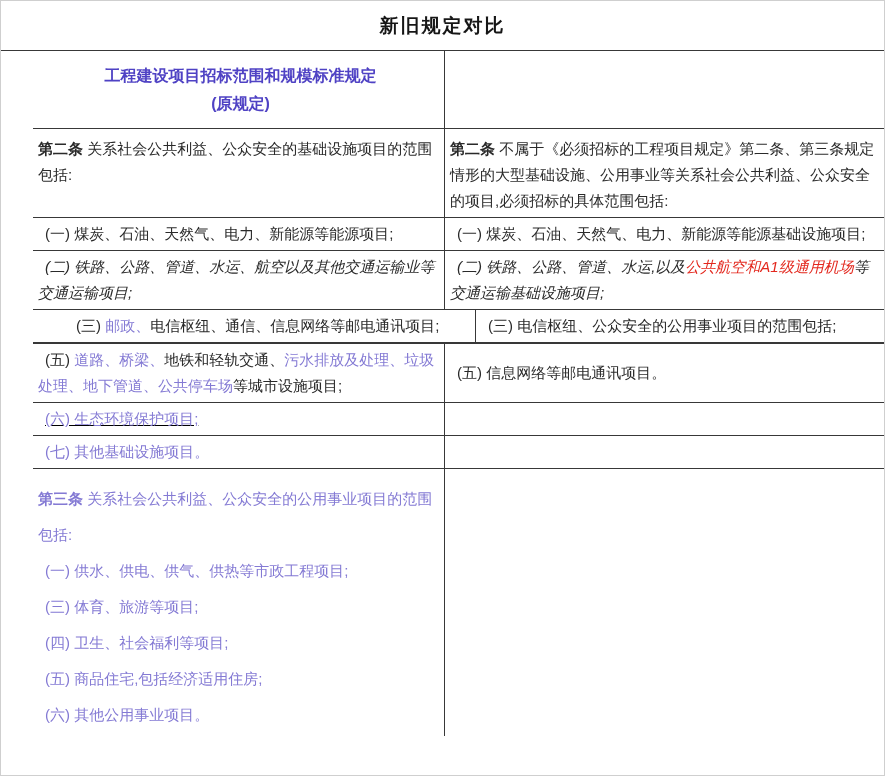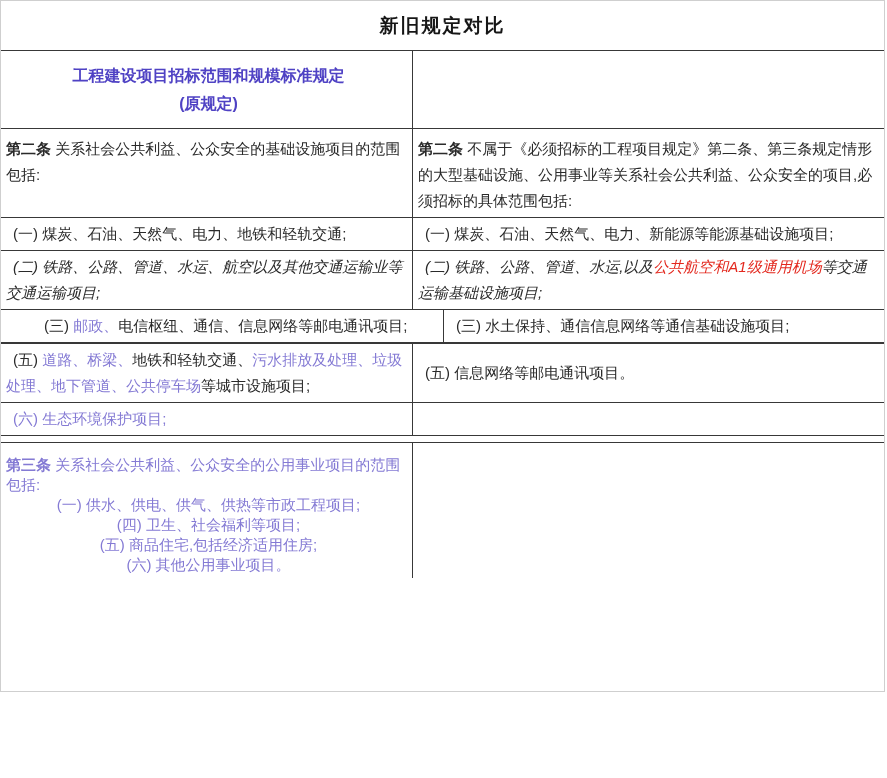--- a/index.html
+++ b/index.html
@@ -4,21 +4,21 @@
 <style>
   html, body {
     margin: 0;
     padding: 0;
     background: #ffffff;
     font-family: "Liberation Sans", "DejaVu Sans", sans-serif;
   }
   .frame {
     position: relative;
     width: 885px;
-    height: 692px;
+    height: 776px;
     border: 1px solid var(--frame, #cfcfcf);
     background: #ffffff;
     box-sizing: border-box;
     overflow: hidden;
   }
   .title-band {
     height: 49px;
     display: flex;
     align-items: center;
     justify-content: center;
@@ -35,46 +35,47 @@
     box-sizing: border-box;
     display: flex;
     flex-direction: column;
   }
   .trow {
     display: grid;
     grid-template-columns: 412px 1fr;
     border-top: 1px solid var(--line, #383838);
     box-sizing: border-box;
     flex: 0 0 auto;
+    margin-left: 32px;
   }
   .trow.header-row { border-top: none; flex-basis: 77px; }
   .r0 { flex-basis: 82px; }
   .r1 { flex-basis: 54px; }
   .r2 { flex-basis: 57px; font-style: italic; }
   .r3 { flex-basis: 49px; padding-left: 31px; }
   .r4 { flex-basis: 58px; }
   .r5 { flex-basis: 57px; }
-  .r6 { flex-basis: 37px; }
+  .r6 { flex-basis: 37px; text-decoration: underline; }
   .r7 { flex-basis: 39px; }
   .r8 { flex: 1 1 auto; }
   .tcell {
     box-sizing: border-box;
     padding: 3px 8px 3px 5px;
     display: flex;
     flex-direction: column;
     justify-content: center;
     font-size: 15px;
     line-height: 26px;
     color: var(--text, #2a2a2a);
     overflow: hidden;
   }
   .tcell.left { border-right: 1px solid var(--line, #383838); }
-  .r0 .tcell, .r8 .tcell { justify-content: flex-start; padding-top: 7px; align-items: center; }
+  .r0 .tcell, .r8 .tcell { justify-content: flex-start; padding-top: 7px; }
   .r8 .tcell { padding-top: 12px; }
-  .r8 .cline { line-height: 20px; }
+  .r8 .cline { line-height: 36px; }
   .cline { text-indent: 7px; }
   .r0 .cline { text-indent: 0; }
   .r8 .cline:first-child { text-indent: 0; }
   .hcell {
     align-items: center;
     justify-content: center;
     text-align: center;
     font-weight: bold;
     font-size: 16px;
     line-height: 28px;
@@ -103,65 +104,69 @@
         <div class="trow r0">
           <div class="tcell left">
             <div class="cline"><span class="bold">第二条</span><span> 关系社会公共利益、公众安全的基础设施项目的范围包括:</span></div>
           </div>
           <div class="tcell right">
             <div class="cline"><span class="bold">第二条</span><span> 不属于《必须招标的工程项目规定》第二条、第三条规定情形的大型基础设施、公用事业等关系社会公共利益、公众安全的项目,必须招标的具体范围包括:</span></div>
           </div>
         </div>
         <div class="trow r1">
           <div class="tcell left">
-            <div class="cline"><span>(一) 煤炭、石油、天然气、电力、地铁和轻轨交通;</span></div>
+            <div class="cline"><span>(一) 煤炭、石油、天然气、电力、新能源等能源项目;</span></div>
           </div>
           <div class="tcell right">
             <div class="cline"><span>(一) 煤炭、石油、天然气、电力、新能源等能源基础设施项目;</span></div>
           </div>
         </div>
         <div class="trow r2">
           <div class="tcell left">
             <div class="cline"><span>(二) 铁路、公路、管道、水运、航空以及其他交通运输业等交通运输项目;</span></div>
           </div>
           <div class="tcell right">
             <div class="cline"><span>(二) 铁路、公路、管道、水运,以及</span><span class="c-red">公共航空和A1级通用机场</span><span>等交通运输基础设施项目;</span></div>
           </div>
         </div>
         <div class="trow r3">
           <div class="tcell left">
             <div class="cline"><span>(三) </span><span class="c-purple">邮政、</span><span>电信枢纽、通信、信息网络等邮电通讯项目;</span></div>
           </div>
           <div class="tcell right">
-            <div class="cline"><span>(三) 水土保持、通信信息网络等通信基础设施项目;</span></div>
+            <div class="cline"><span>(三) 电信枢纽、公众安全的公用事业项目的范围包括;</span></div>
           </div>
         </div>
         <div class="trow r4">
         </div>
         <div class="trow r5">
           <div class="tcell left">
             <div class="cline"><span>(五) </span><span class="c-purple">道路、桥梁、</span><span>地铁和轻轨交通、</span><span class="c-purple">污水排放及处理、垃圾处理、地下管道、公共停车场</span><span>等城市设施项目;</span></div>
           </div>
           <div class="tcell right">
             <div class="cline"><span>(五) 信息网络等邮电通讯项目。</span></div>
           </div>
         </div>
         <div class="trow r6">
           <div class="tcell left">
             <div class="cline"><span class="c-purple">(六) 生态环境保护项目;</span></div>
           </div>
           <div class="tcell right"></div>
         </div>
         <div class="trow r7">
+          <div class="tcell left">
+            <div class="cline"><span class="c-purple">(七) 其他基础设施项目。</span></div>
+          </div>
           <div class="tcell right"></div>
         </div>
         <div class="trow r8">
           <div class="tcell left">
             <div class="cline"><span class="c-purple bold">第三条</span><span class="c-purple"> 关系社会公共利益、公众安全的公用事业项目的范围包括:</span></div>
             <div class="cline"><span class="c-purple">(一) 供水、供电、供气、供热等市政工程项目;</span></div>
+            <div class="cline"><span class="c-purple">(三) 体育、旅游等项目;</span></div>
             <div class="cline"><span class="c-purple">(四) 卫生、社会福利等项目;</span></div>
             <div class="cline"><span class="c-purple">(五) 商品住宅,包括经济适用住房;</span></div>
             <div class="cline"><span class="c-purple">(六) 其他公用事业项目。</span></div>
           </div>
           <div class="tcell right"></div>
         </div>
       </div>
   </div>
 </div>
 

